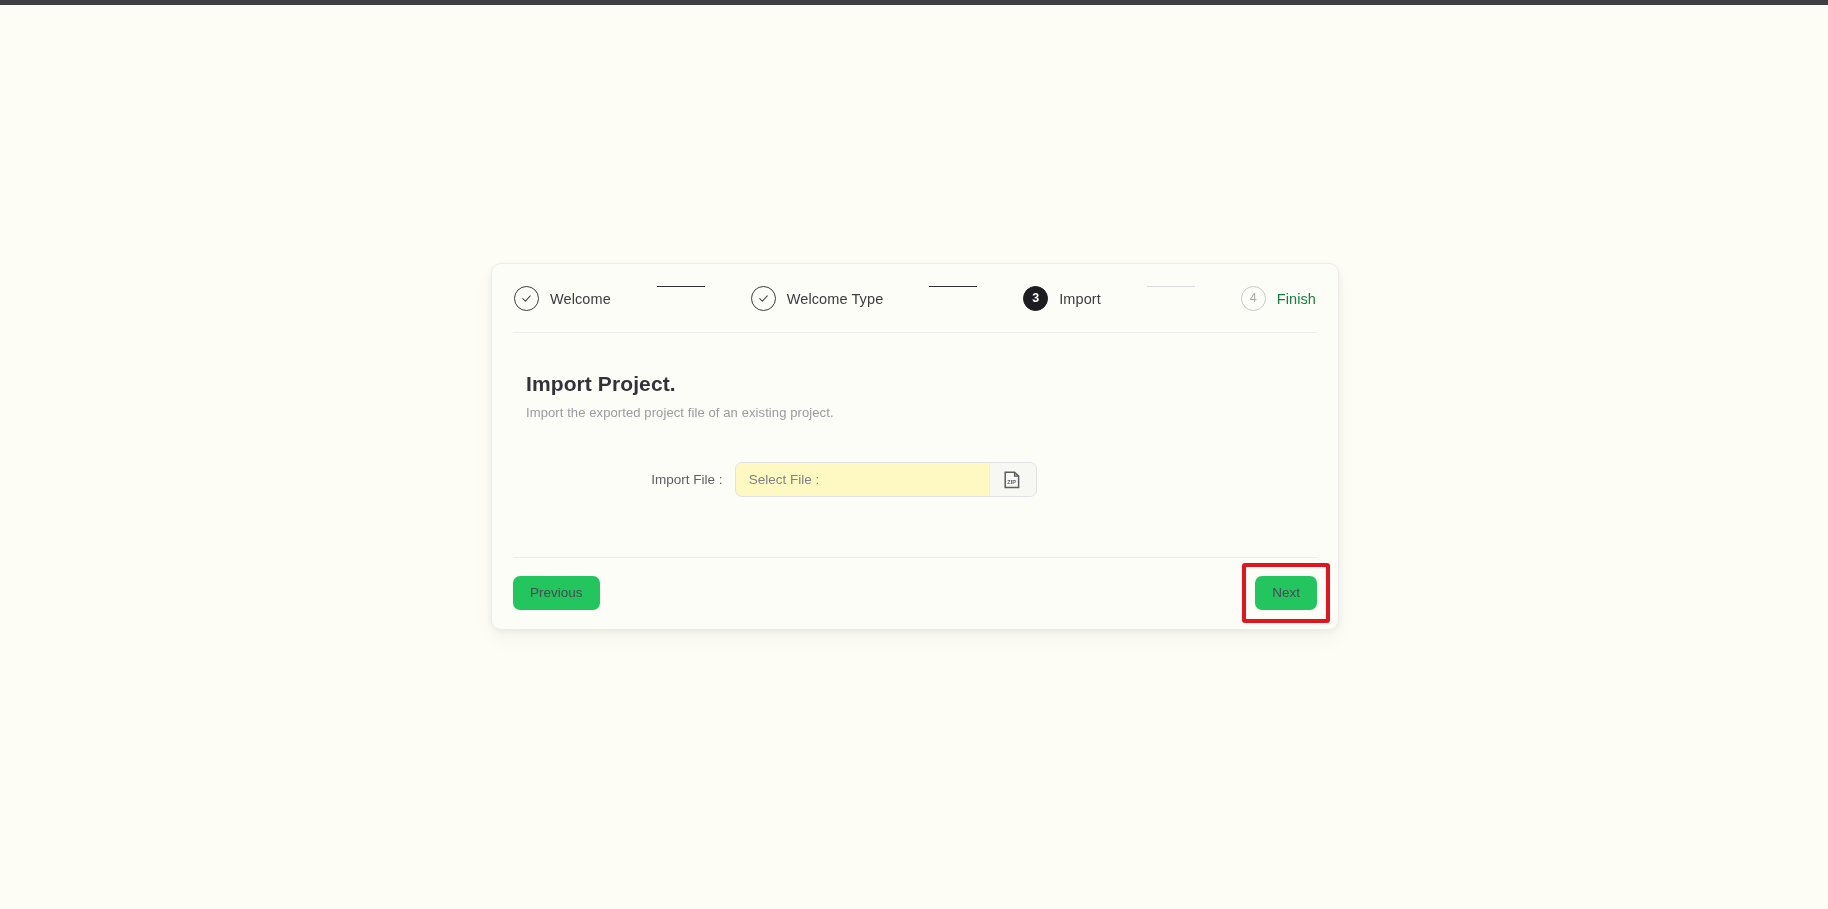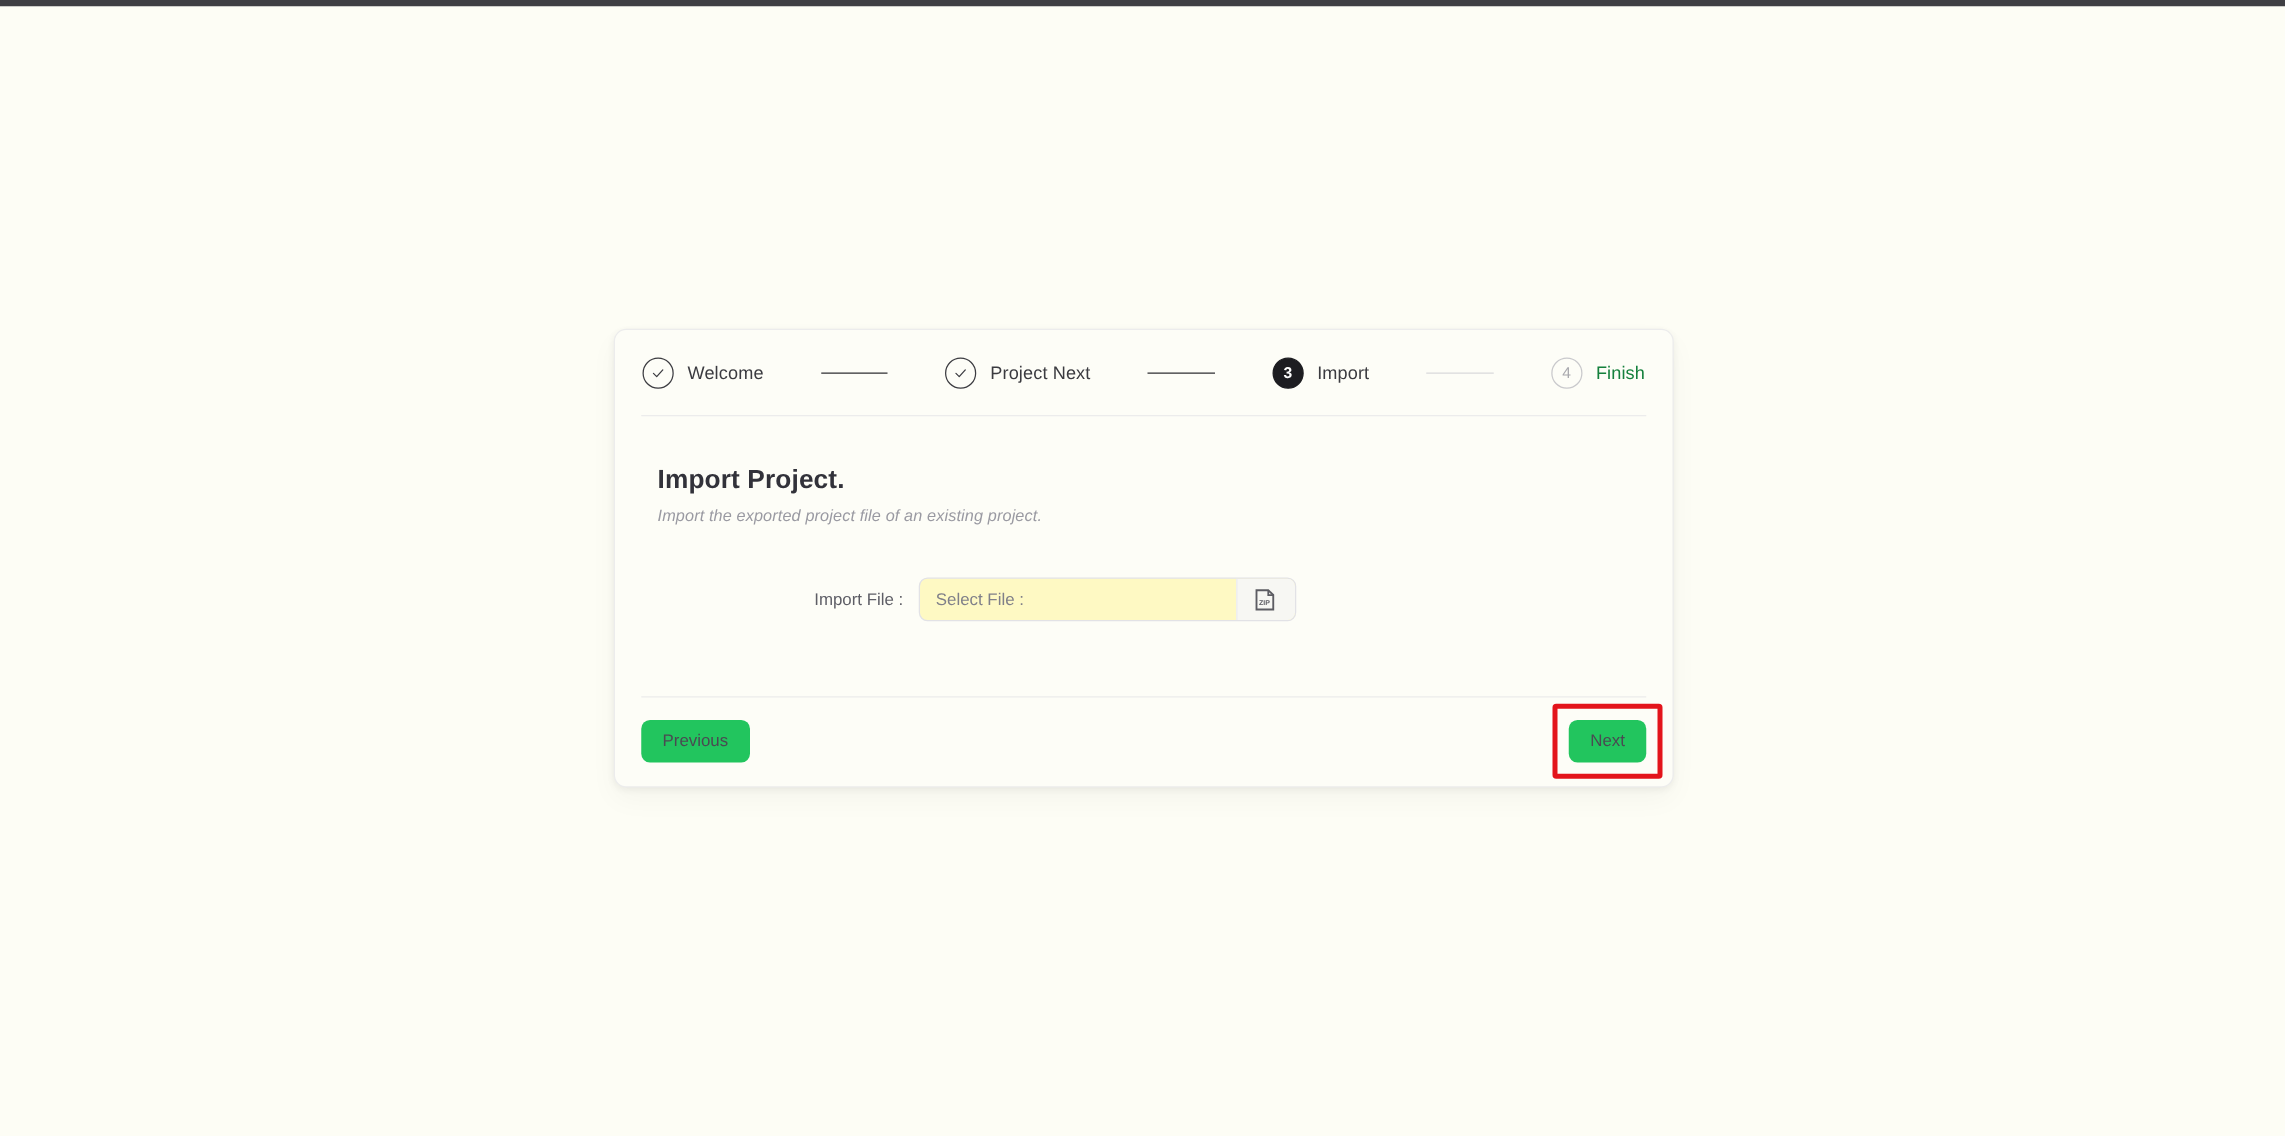--- a/index.html
+++ b/index.html
@@ -40,21 +40,21 @@
     background: #fdfdf7;
     border: 1px solid #ececec;
     border-radius: 10px;
     box-shadow: 0 2px 6px rgba(0,0,0,0.055), 0 10px 22px rgba(0,0,0,0.035);
     box-sizing: border-box;
   }
 
   
   .stepper {
     display: flex;
-    align-items: center;
+    align-items: flex-start;
     padding: 22px 22px 21px 22px;
     gap: 32px;
   }
   .step {
     display: flex;
     align-items: center;
     flex: 0 0 auto;
     white-space: nowrap;
   }
   .step-circle {
@@ -121,21 +121,20 @@
     font-weight: bold;
     color: #32323a;
     margin: 12px 0 0 13px;
     letter-spacing: 0.1px;
   }
   .body-subtitle {
     font-size: 13px;
     color: #9a9aa2;
     margin: 9px 0 0 13px;
     letter-spacing: 0.1px;
-    font-style: italic;
   }
 
   .field-row {
     display: flex;
     align-items: center;
     justify-content: center;
     margin-top: 42px;
     margin-bottom: 60px;
     padding-right: 142px;
   }
@@ -228,21 +227,21 @@
       </div>
 
       <div class="step-connector"></div>
 
       <div class="step">
         <div class="step-circle done">
           <svg class="check-svg" width="13" height="13" viewBox="0 0 16 16">
             <path d="M3.4 8.2 L6.6 11.4 L12.6 4.8" fill="none" stroke="#3c3c41" stroke-width="1.25" stroke-linecap="round" stroke-linejoin="round"></path>
           </svg>
         </div>
-        <span class="step-label">Project Next</span>
+        <span class="step-label">Welcome Type</span>
       </div>
 
       <div class="step-connector"></div>
 
       <div class="step">
         <div class="step-circle active">
           <span class="num">3</span>
         </div>
         <span class="step-label">Import</span>
       </div>

